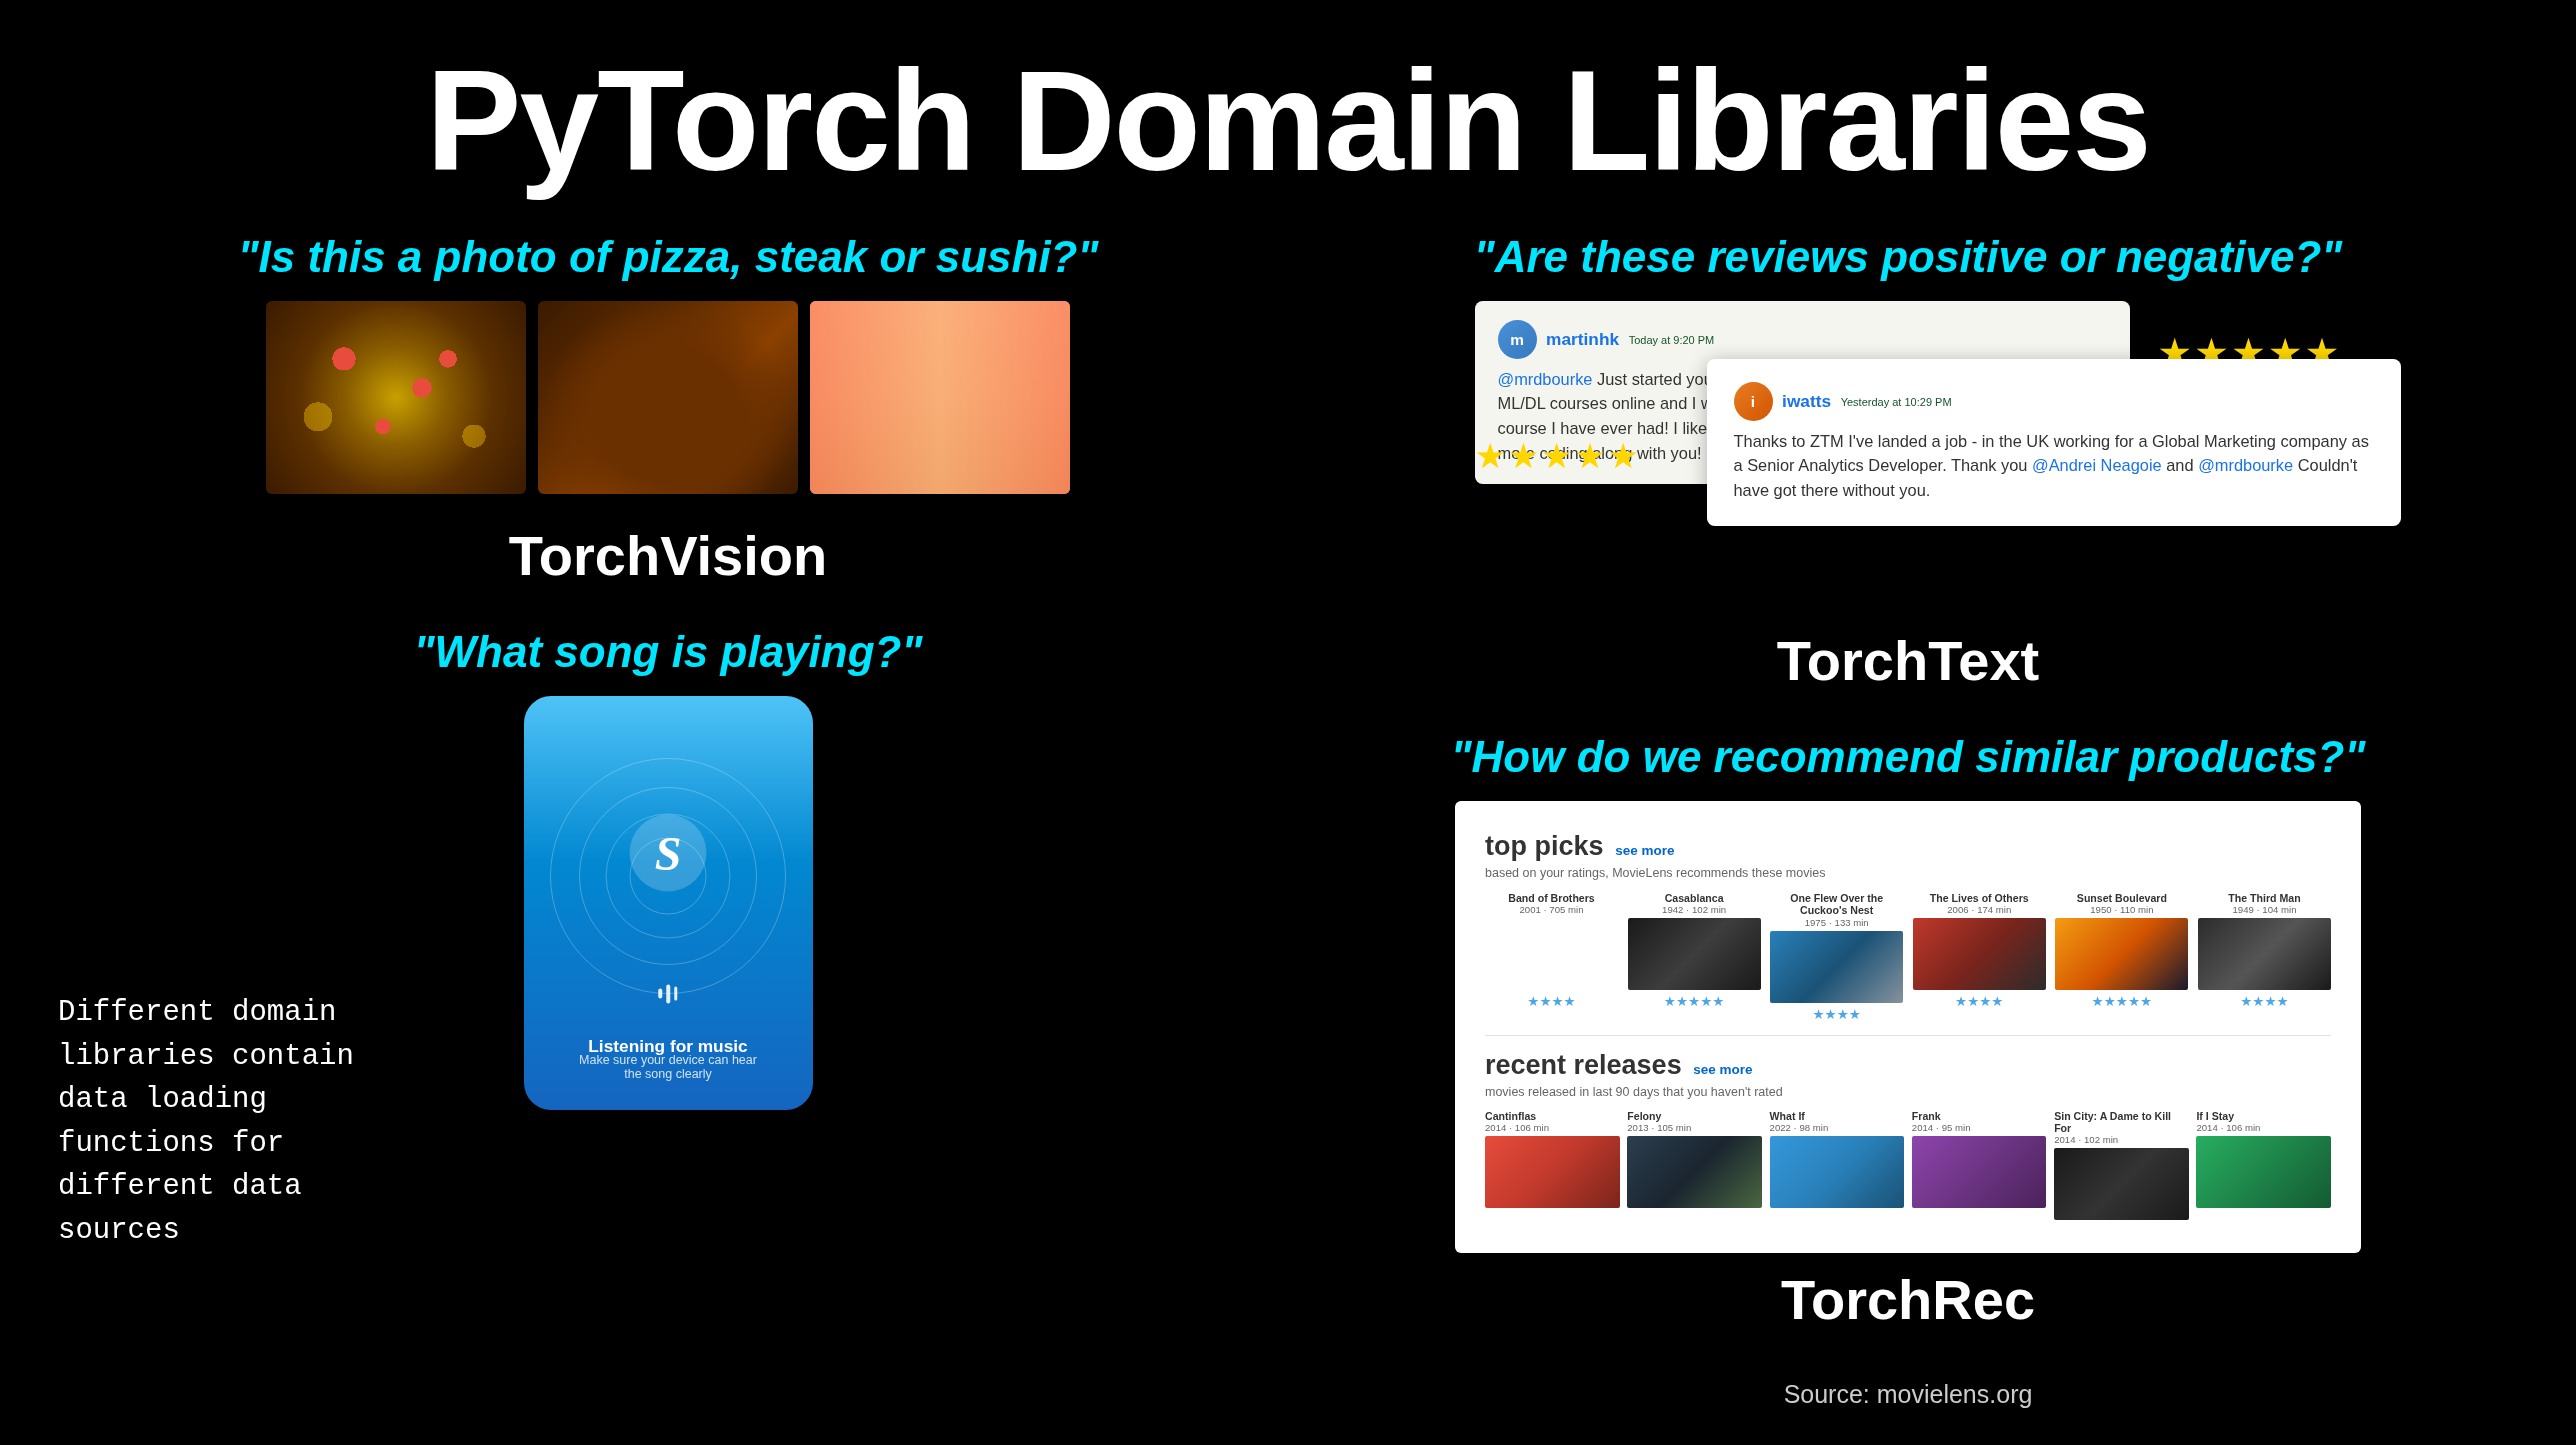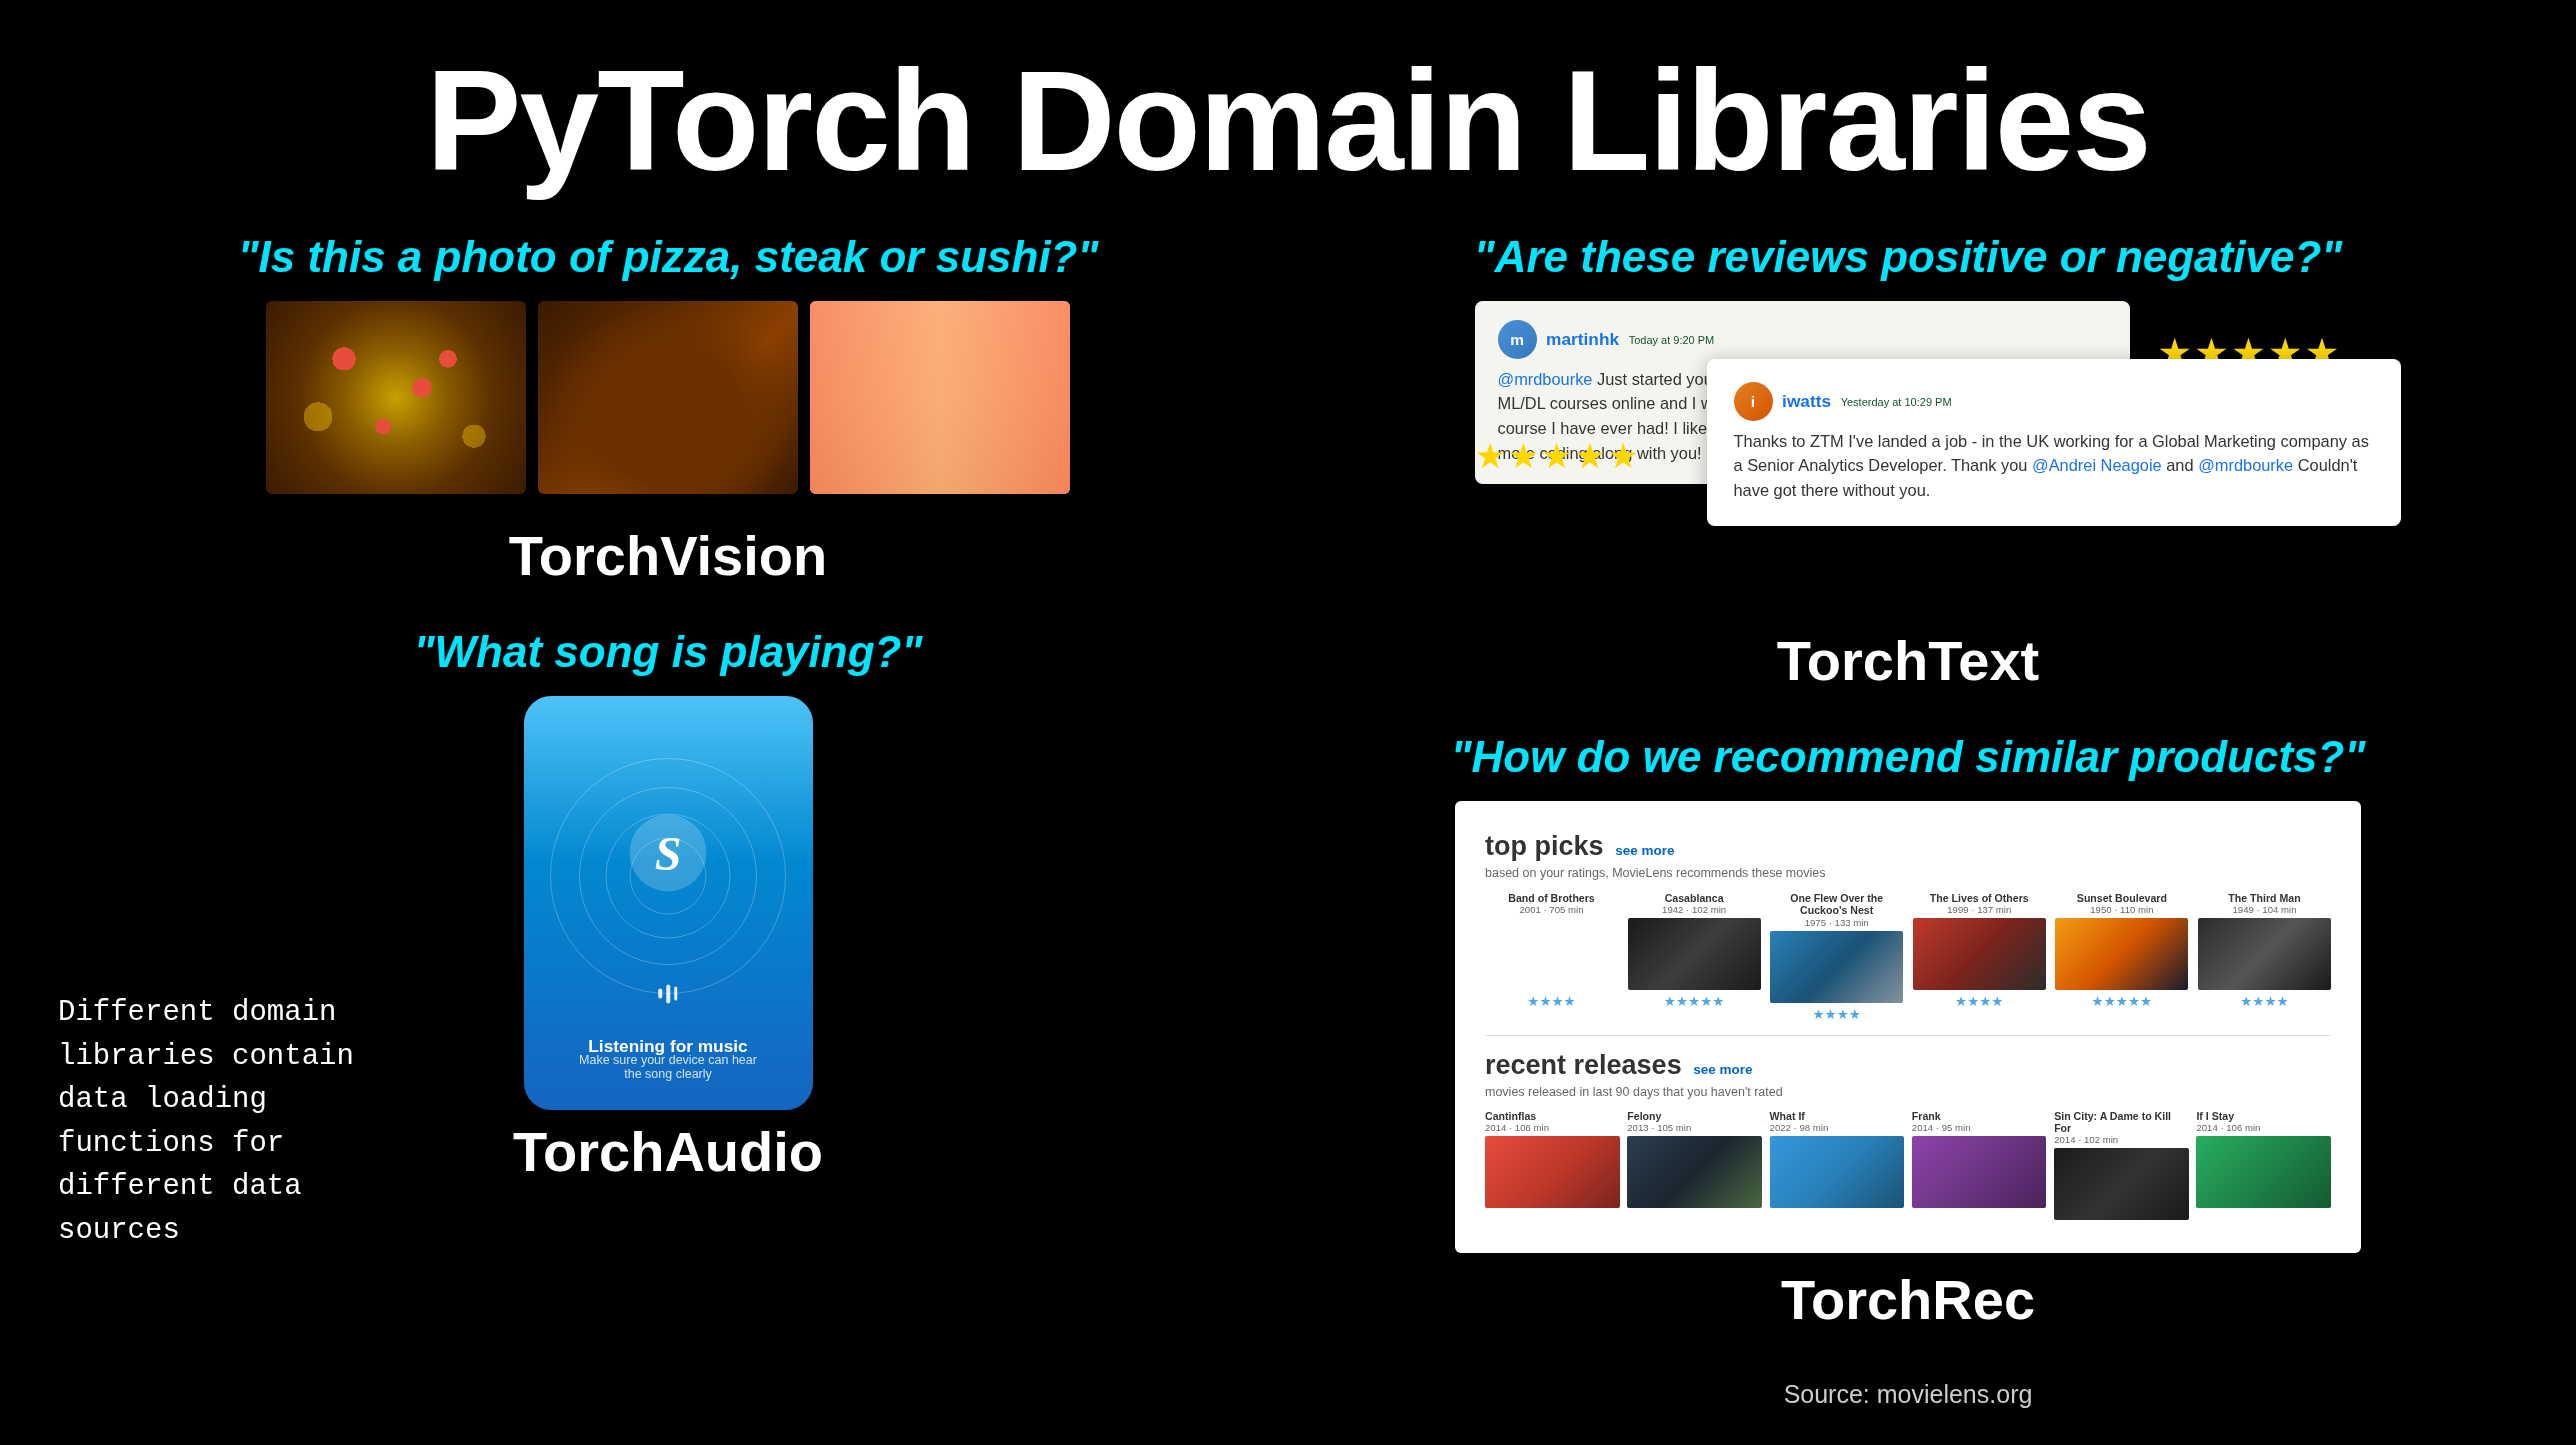--- a/index.html
+++ b/index.html
@@ -514,21 +514,20 @@
         </div>
         <div class="shazam-logo">S</div>
         <div class="sound-waves">
           <div class="wave-bar"></div>
           <div class="wave-bar"></div>
           <div class="wave-bar"></div>
         </div>
         <div class="shazam-text">Listening for music</div>
         <div class="shazam-subtext">Make sure your device can hear the song clearly</div>
       </div>
-      <div class="section-label">TorchAudio</div>
     </div>
 
   </div>
 
   <div class="right-col">
 
     <div class="torchtext-section">
       <div class="section-question">"Are these reviews positive or negative?"</div>
 
       <div class="reviews-wrapper">
@@ -593,21 +592,21 @@
             <div class="ml-stars-small">★★★★★</div>
           </div>
           <div class="ml-movie">
             <div class="ml-movie-title">One Flew Over the Cuckoo's Nest</div>
             <div class="ml-movie-meta">1975 · 133 min</div>
             <div class="poster-flew poster-small"></div>
             <div class="ml-stars-small">★★★★</div>
           </div>
           <div class="ml-movie">
             <div class="ml-movie-title">The Lives of Others</div>
-            <div class="ml-movie-meta">1999 · 137 min</div>
+            <div class="ml-movie-meta">2006 · 174 min</div>
             <div class="poster-lives poster-small"></div>
             <div class="ml-stars-small">★★★★</div>
           </div>
           <div class="ml-movie">
             <div class="ml-movie-title">Sunset Boulevard</div>
             <div class="ml-movie-meta">1950 · 110 min</div>
             <div class="poster-sunset poster-small"></div>
             <div class="ml-stars-small">★★★★★</div>
           </div>
           <div class="ml-movie">

